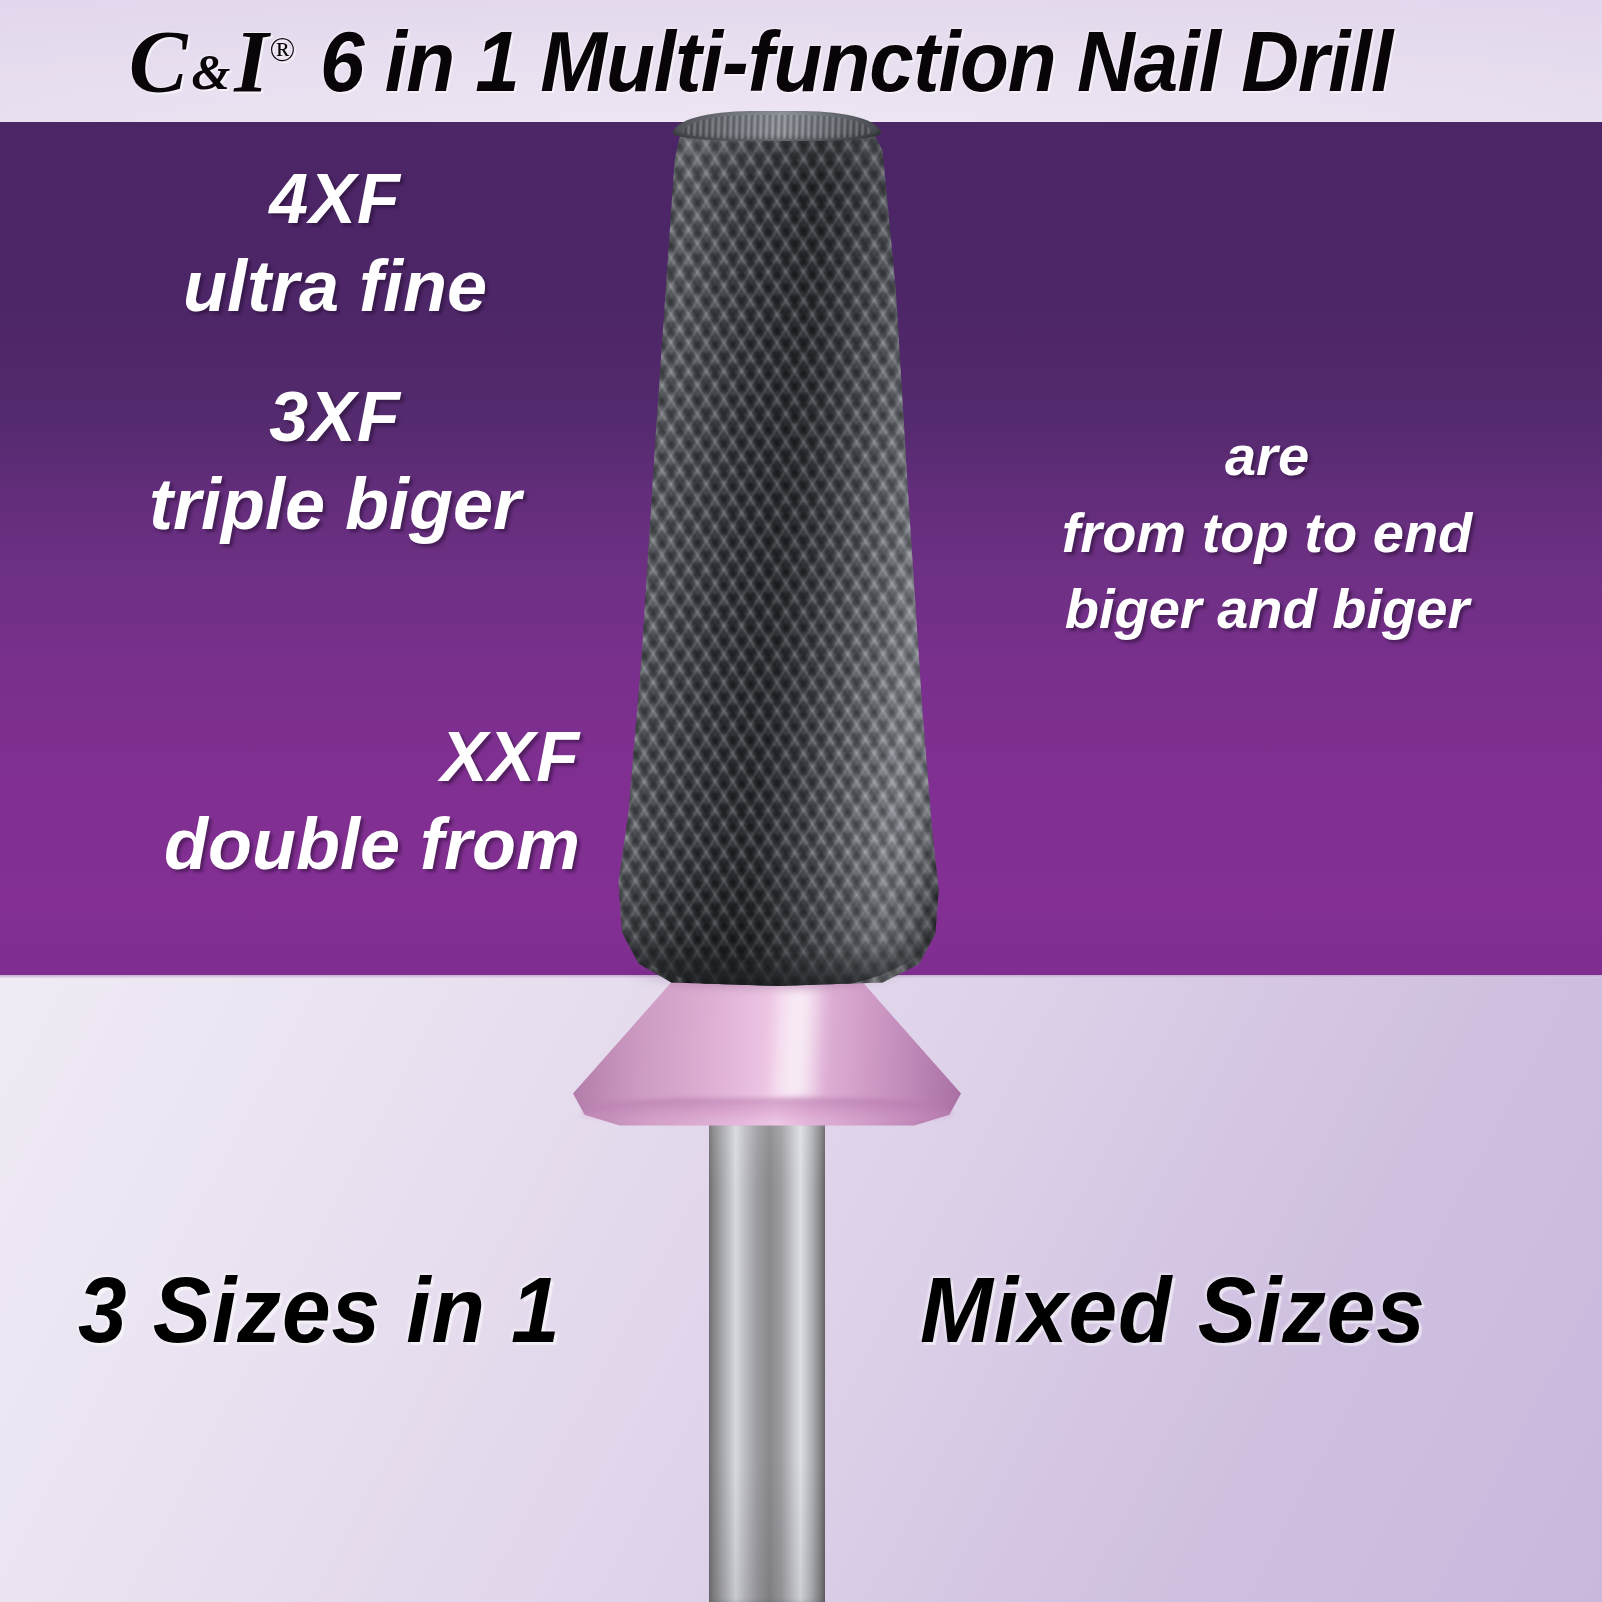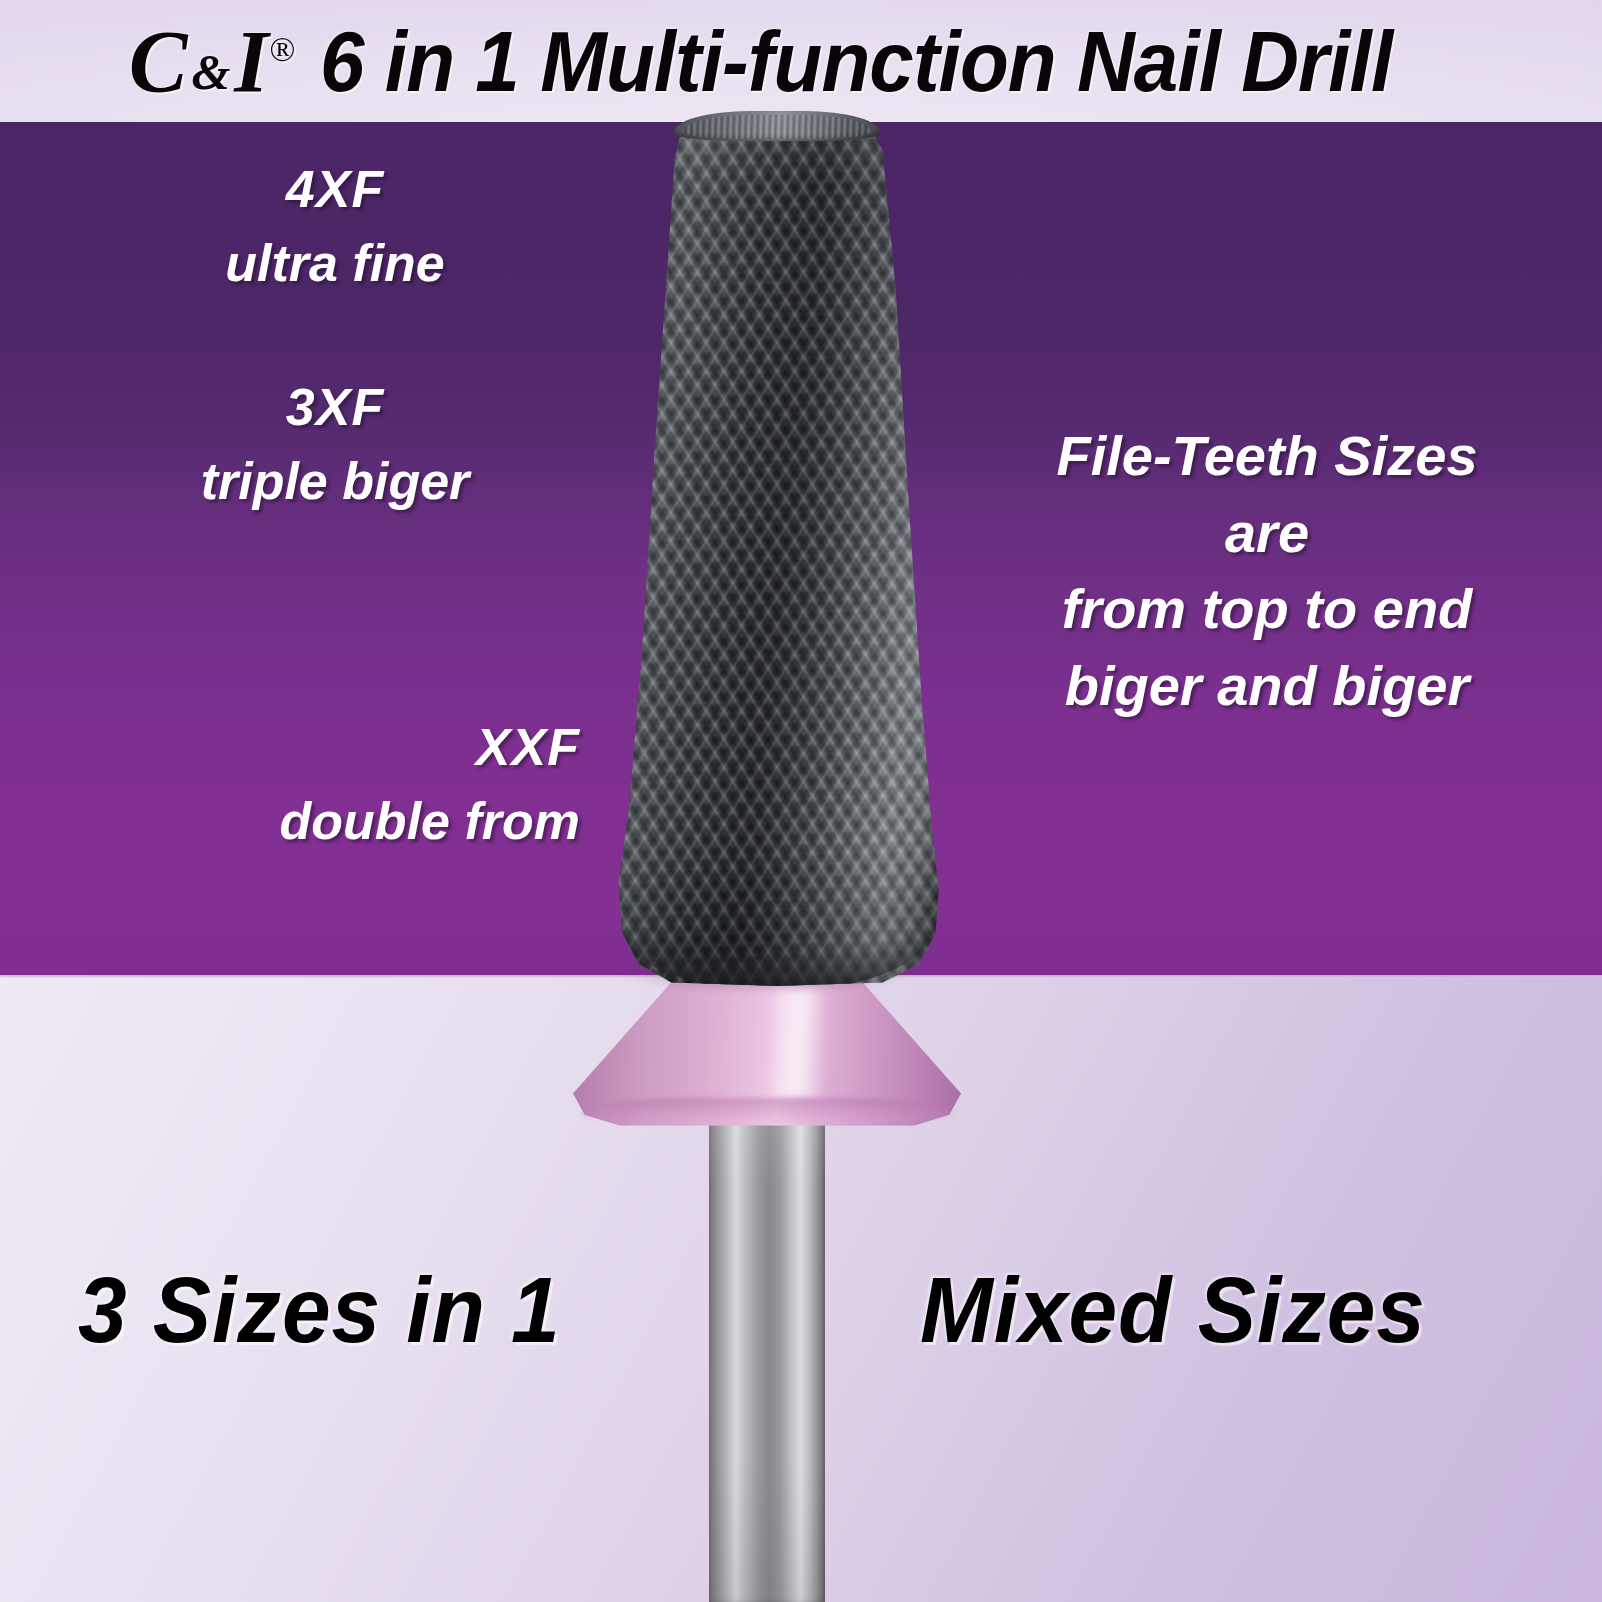--- a/index.html
+++ b/index.html
@@ -341,27 +341,27 @@
     color: #ffffff;
     font-family: "Liberation Sans", sans-serif;
     font-style: italic;
     font-weight: 700;
     line-height: 1.12;
     text-shadow: 3px 3px 3px rgba(30,10,40,.45);
     white-space: nowrap;
   }
   .lbl .grade {
     display: block;
-    font-size: 52px;
+    font-size: 70px;
     letter-spacing: 1px;
   }
   .lbl .desc {
     display: block;
-    font-size: 52px;
-    margin-top: 16px;
+    font-size: 72px;
+    margin-top: 8px;
   }
   #lbl-4xf { left: 90px; top: 160px; width: 490px; }
   #lbl-3xf { left: 90px; top: 378px; width: 490px; }
   #lbl-xxf { left: 90px; top: 718px; width: 490px; text-align: right; }
 
   .note {
     position: absolute;
     z-index: 5;
     left: 952px;
     top: 418px;
@@ -435,21 +435,20 @@
   <div class="lbl" id="lbl-3xf">
     <span class="grade">3XF</span>
     <span class="desc">triple biger</span>
   </div>
   <div class="lbl" id="lbl-xxf">
     <span class="grade">XXF</span>
     <span class="desc">double from</span>
   </div>
 
   <div class="note">
-    <span>File-Teeth Sizes</span>
     <span>are</span>
     <span>from top to end</span>
     <span>biger and biger</span>
   </div>
 
   <div class="foot" id="foot-left">3 Sizes in 1</div>
   <div class="foot" id="foot-right">Mixed Sizes</div>
 
 </div>
 

